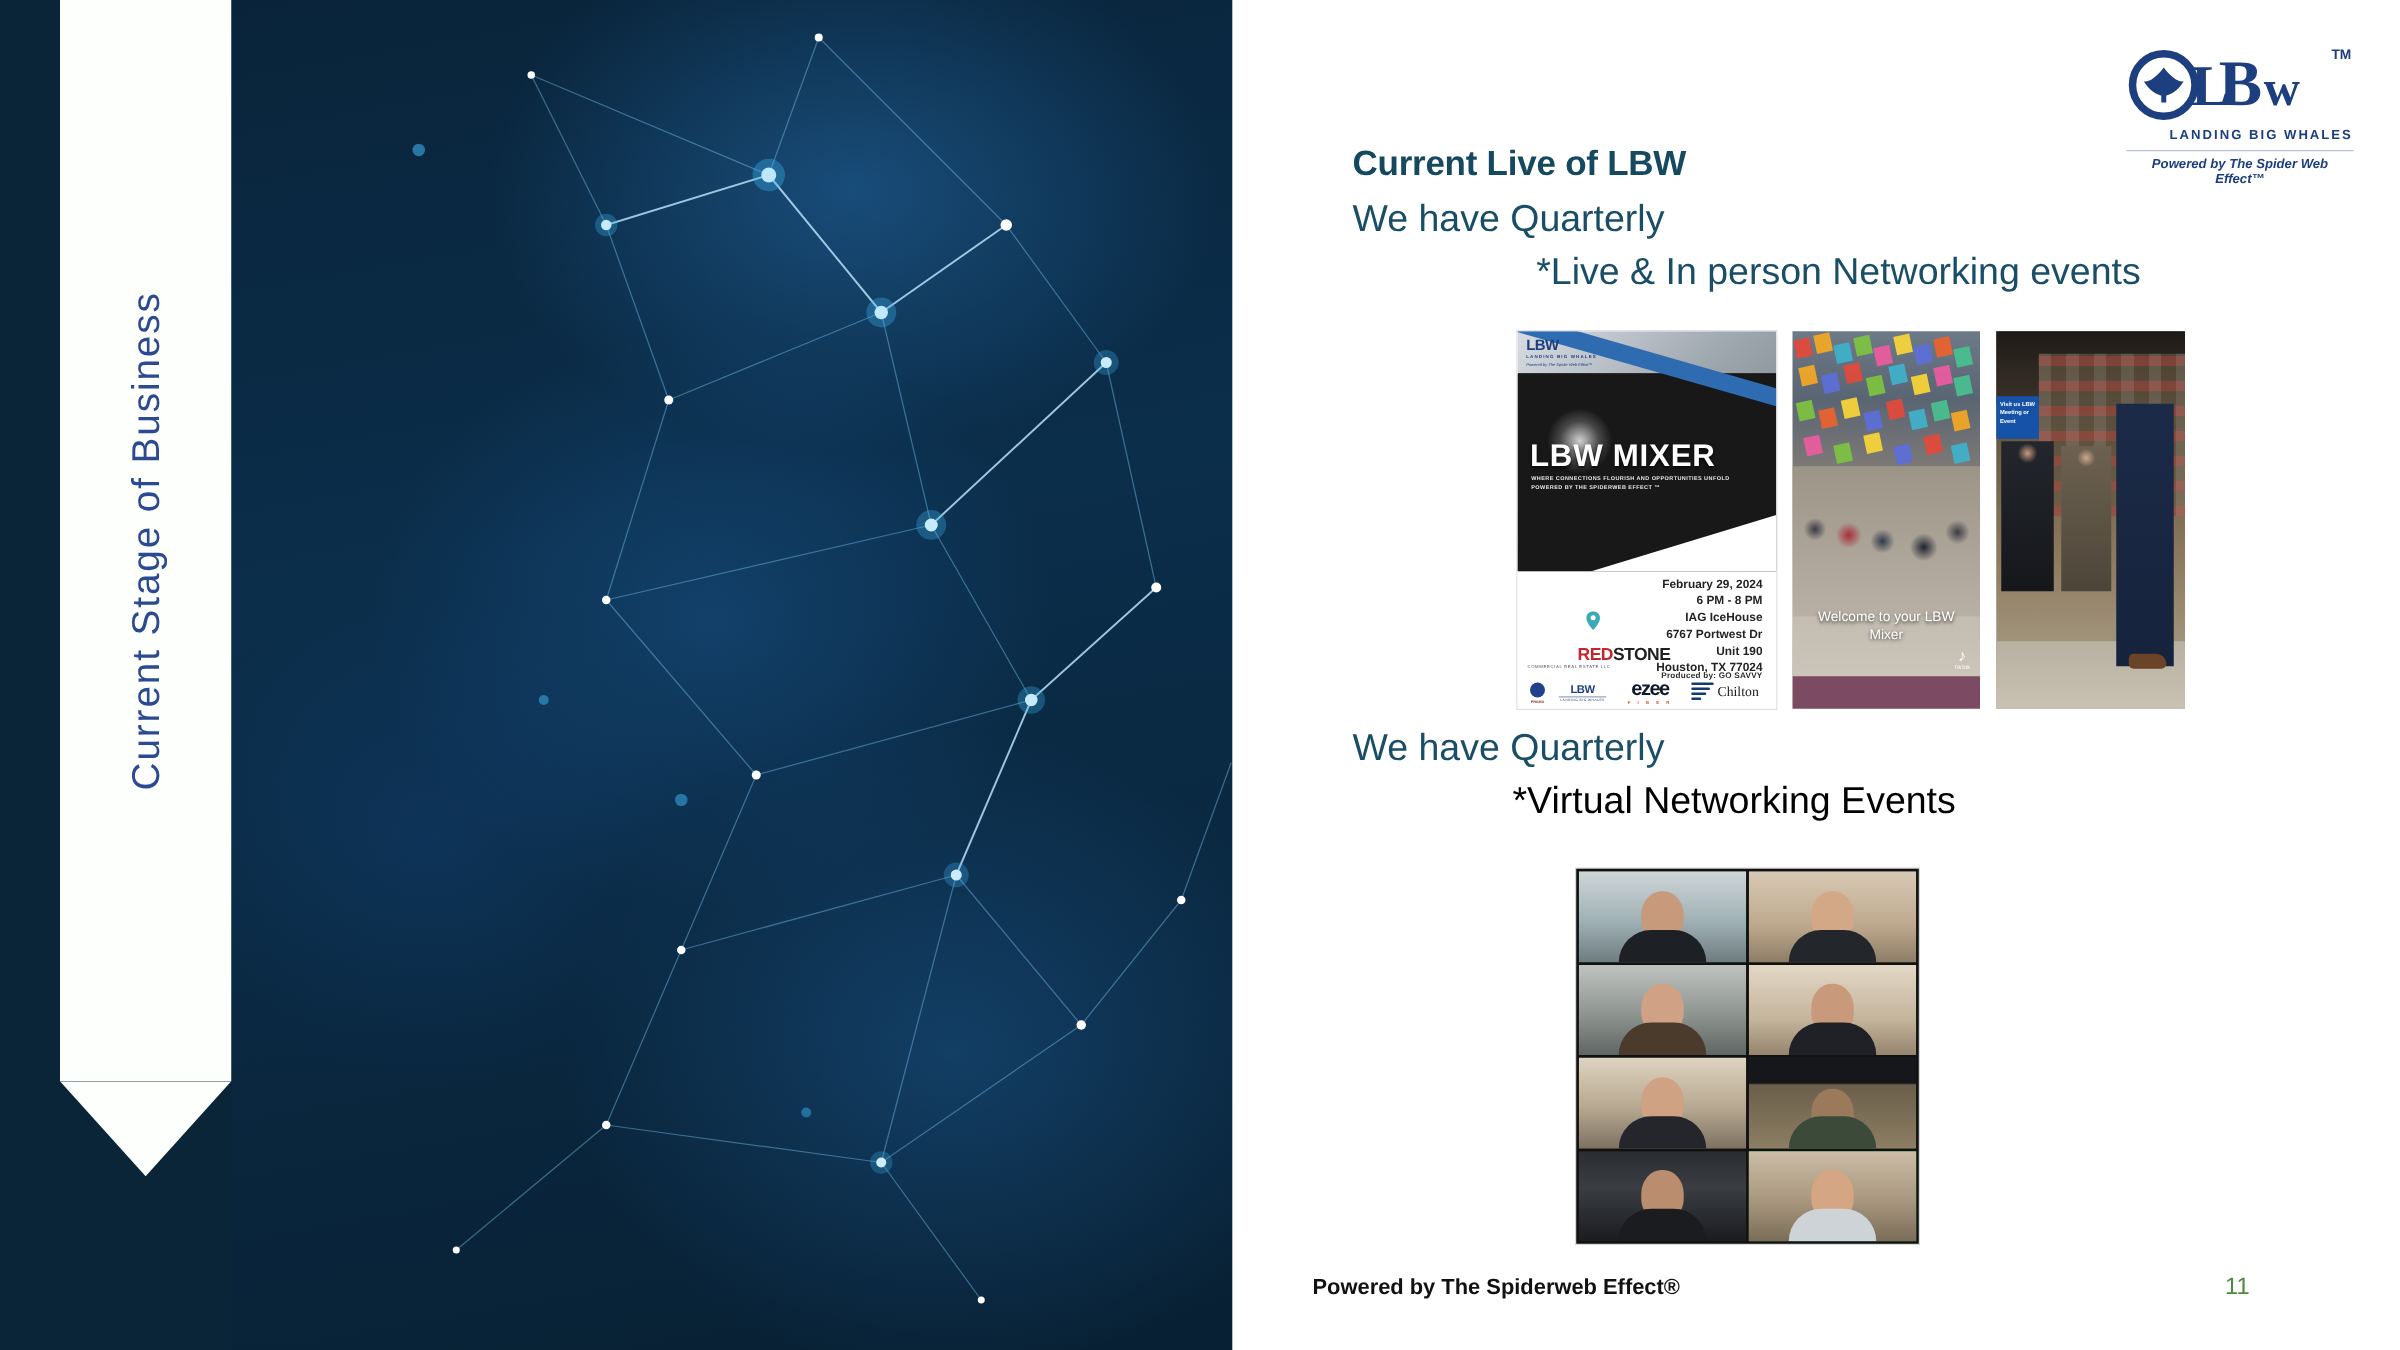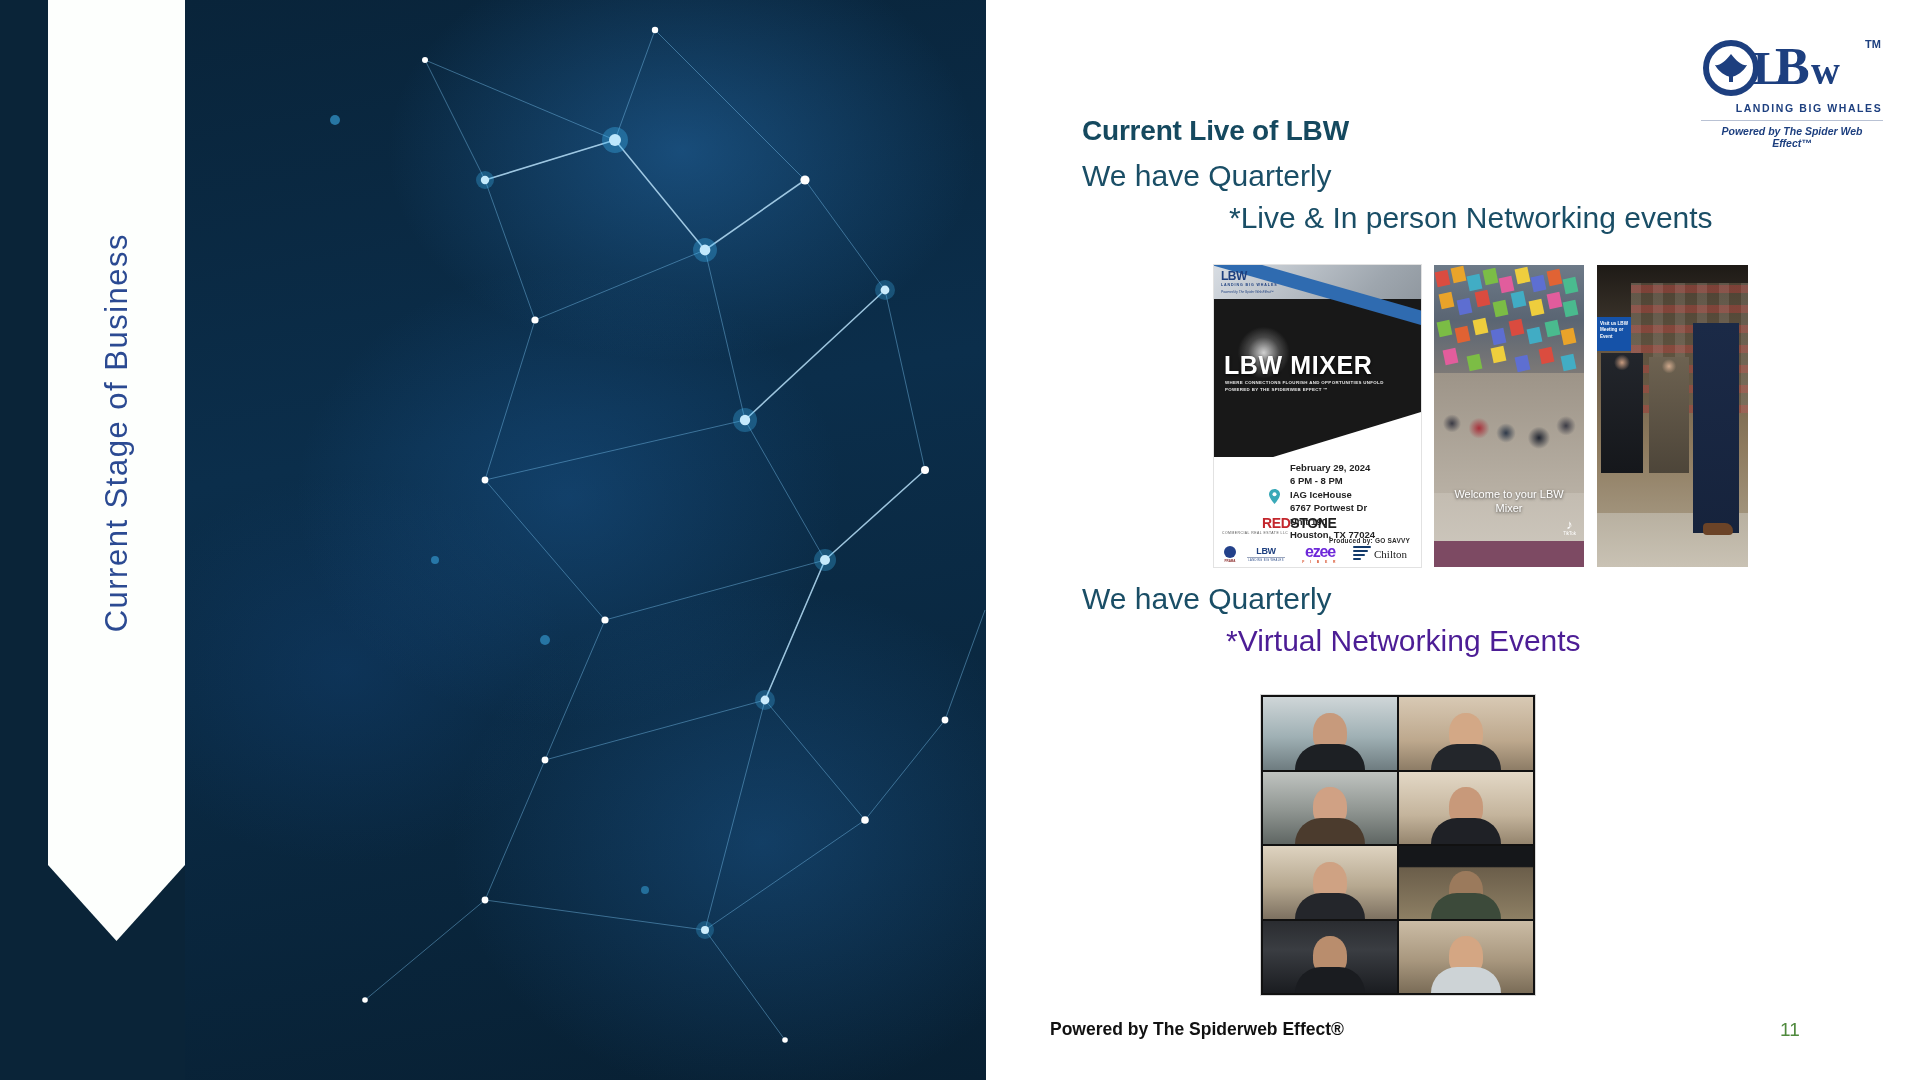--- a/index.html
+++ b/index.html
@@ -69,21 +69,21 @@
   }
 
   
   .h-title {
     position: absolute; left: 96px; top: 115px;
     font-size: 28px; font-weight: bold; color: #15495f; letter-spacing: -.2px;
   }
   .line-a1 { position: absolute; left: 96px; top: 159px; font-size: 30px; color: #1a4e66; }
   .line-a2 { position: absolute; left: 243px; top: 201px; font-size: 30px; color: #1a4e66; }
   .line-b1 { position: absolute; left: 96px; top: 582px; font-size: 30px; color: #1a4e66; }
-  .line-b2 { position: absolute; left: 240px; top: 624px; font-size: 30px; color: #4c1d95; }
+  .line-b2 { position: absolute; left: 224px; top: 624px; font-size: 30px; color: #000000; }
 
   
   .photo-row { position: absolute; left: 228px; top: 265px; height: 302px; }
   .ph { position: absolute; top: 0; overflow: hidden; }
 
   
   .flyer { left: 0; width: 207px; height: 302px; background: #ffffff; box-shadow: 0 0 0 1px #e2e2e2; }
   .flyer-top {
     position: absolute; left: 0; top: 0; width: 207px; height: 192px;
     background: linear-gradient(135deg,#d8dde3 0%, #9ea6ae 45%, #6e757c 100%);
@@ -118,42 +118,42 @@
     color: #e9e9e9; letter-spacing: .35px;
   }
   .flyer-sub1 { top: 115px; }
   .flyer-sub2 { top: 122px; }
   .flyer-diag {
     position: absolute; left: 0; top: 120px; width: 207px; height: 90px;
     background: #ffffff;
     clip-path: polygon(0 100%, 100% 30%, 100% 100%);
   }
   .flyer-info {
-    position: absolute; right: 11px; top: 196px; width: 120px; 
+    position: absolute; right: 11px; top: 196px; width: 120px; text-align: right;
     font-size: 9.5px; font-weight: bold; color: #232323; line-height: 1.42;
   }
   .flyer-pin { position: absolute; left: 55px; top: 224px; }
   .flyer-prod {
     position: absolute; right: 11px; top: 272px; width: 130px; text-align: right;
     font-size: 6.5px; font-weight: bold; color: #2c2c2c; letter-spacing: .2px;
   }
   .sp-redstone { position: absolute; left: 8px; top: 250px; }
   .sp-redstone .rs-t { font-size: 14px; font-weight: bold; color: #1f1f1f; letter-spacing: -.4px; padding-left: 40px; }
   .sp-redstone .rs-t em { color: #c3262c; font-style: normal; }
   .sp-redstone .rs-s { font-size: 3.4px; color: #555; letter-spacing: .5px; }
   .sp-row { position: absolute; left: 7px; top: 279px; display: flex; align-items: center; gap: 6px; }
   .sp-pram { width: 18px; text-align: center; }
   .sp-pram .c { width: 12px; height: 12px; border-radius: 50%; background: #23418a; margin: 0 auto; }
   .sp-pram .t { font-size: 3px; color: #8a2a2a; font-weight: bold; margin-top: 1px; }
   .sp-lbw { width: 42px; text-align: center; }
   .sp-lbw .t { font-size: 9px; font-weight: bold; color: #1d3f7f; letter-spacing: -.4px; }
   .sp-lbw .u { height: 1px; background: #9aa5bd; margin: 1px 2px; }
   .sp-lbw .s { font-size: 2.6px; color: #1d3f7f; letter-spacing: .4px; }
   .sp-ezee { width: 54px; text-align: center; }
-  .sp-ezee .t { font-size: 16px; font-weight: bold; color: #6d28d9; letter-spacing: -1.2px; line-height: 1; }
+  .sp-ezee .t { font-size: 16px; font-weight: bold; color: #0f172a; letter-spacing: -1.2px; line-height: 1; }
   .sp-ezee .s { font-size: 3.4px; font-weight: bold; color: #d94f2a; letter-spacing: 2.4px; }
   .sp-chilton { display: flex; align-items: center; gap: 3px; }
   .sp-chilton .bars { width: 18px; }
   .sp-chilton .bars i { display: block; height: 2.4px; background: #123a6b; margin-bottom: 1.6px; border-radius: 1px; }
   .sp-chilton .bars i:nth-child(1){ width: 100%; }
   .sp-chilton .bars i:nth-child(2){ width: 82%; }
   .sp-chilton .bars i:nth-child(3){ width: 64%; }
   .sp-chilton .bars i:nth-child(4){ width: 46%; }
   .sp-chilton .nm { font-size: 11px; color: #1a1a1a; font-family: "Liberation Serif", serif; }
 

